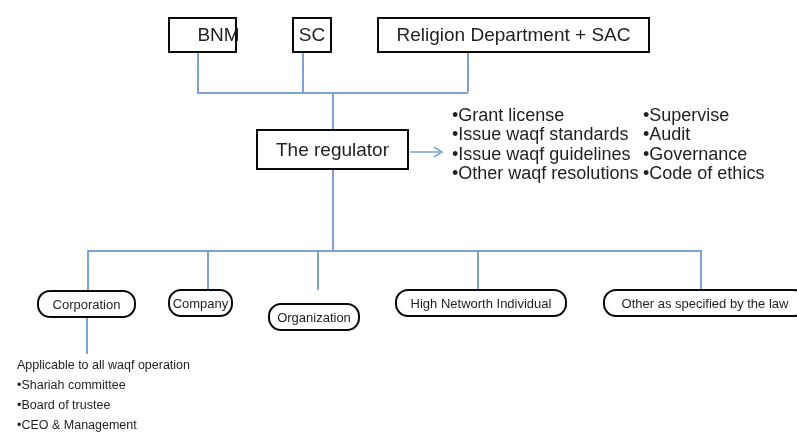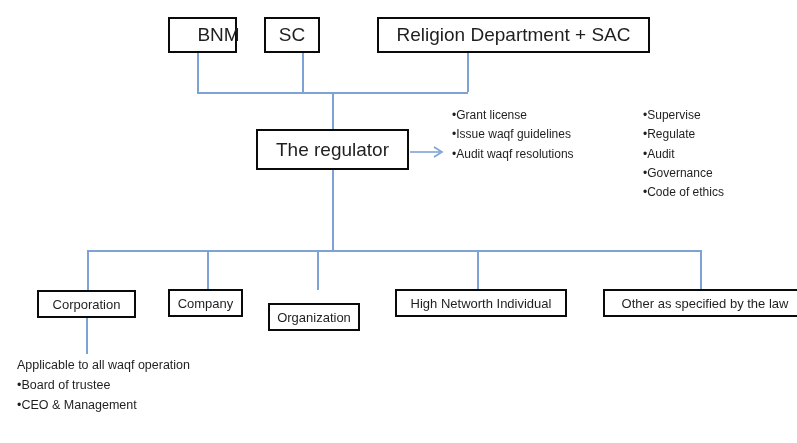--- a/index.html
+++ b/index.html
@@ -17,31 +17,31 @@
     background: #ffffff;
     border: 2.5px solid var(--box_border, #000);
     display: flex;
     align-items: center;
     justify-content: center;
     box-sizing: border-box;
     white-space: nowrap;
     z-index: 2;
   }
   .dbox.big { font-size: 19px; }
-  .dbox.small { font-size: 13px; border-width: 2px; }
+  .dbox.small { font-size: 13px; border-width: 2px; border-radius: 13px; }
   .line {
     position: absolute;
     background: var(--connector, #7da3d6);
     z-index: 1;
   }
   .vline { width: 1.5px; }
   .hline { height: 1.5px; }
   .bullets {
     position: absolute;
-    font-size: 12px;
+    font-size: 18px;
     line-height: 19.3px;
     white-space: nowrap;
   }
   .bullets div::before { content: "\2022 "; }
   #corp-note {
     position: absolute;
     left: 17px;
     top: 355px;
     font-size: 12.5px;
     line-height: 20px;
@@ -54,64 +54,65 @@
     stroke-width: 1.6;
     fill: none;
   }
 </style>
 </head>
 <body>
 
 <div id="stage">
 
   <div class="dbox big" style="left:168px; top:17px; width:69px; height:36px;padding-left:32px;">BNM</div>
-  <div class="dbox big" style="left:264px; top:17px; width:56px; height:36px;text-align:center;">SC</div>
+  <div class="dbox big" style="left:292px; top:17px; width:40px; height:36px;text-align:center;">SC</div>
   <div class="dbox big" style="left:377px; top:17px; width:273px; height:36px;">Religion Department + SAC</div>
 
   <div class="line vline" style="left:197px; top:53px; height:39px;"></div>
   <div class="line vline" style="left:302px; top:53px; height:39px;"></div>
   <div class="line vline" style="left:467px; top:53px; height:39px;"></div>
   <div class="line hline" style="left:197px; top:92px; width:271px;"></div>
   <div class="line vline" style="left:332px; top:92px; height:37px;"></div>
 
   <div class="dbox big" style="left:256px; top:129px; width:153px; height:41px;">The regulator</div>
 
   <svg id="reg-arrow" width="40" height="18">
     <line x1="1" y1="9" x2="31" y2="9"></line>
     <polyline points="25,4 33,9 25,14"></polyline>
   </svg>
 
   <div class="bullets" style="left:452px; top:106px;">
     <div>Grant license</div>
+    <div>Issue waqf standards</div>
     <div>Issue waqf guidelines</div>
-    <div>Audit waqf resolutions</div>
+    <div>Other waqf resolutions</div>
   </div>
   <div class="bullets" style="left:643px; top:106px;">
     <div>Supervise</div>
-    <div>Regulate</div>
     <div>Audit</div>
     <div>Governance</div>
     <div>Code of ethics</div>
   </div>
 
   <div class="line vline" style="left:332px; top:170px; height:80px;"></div>
   <div class="line hline" style="left:87px; top:250px; width:614px;"></div>
   <div class="line vline" style="left:87px; top:250px; height:40px;"></div>
   <div class="line vline" style="left:207px; top:250px; height:40px;"></div>
   <div class="line vline" style="left:317px; top:250px; height:40px;"></div>
   <div class="line vline" style="left:477px; top:250px; height:40px;"></div>
   <div class="line vline" style="left:700px; top:250px; height:40px;"></div>
 
   <div class="dbox small" style="left:37px; top:290px; width:99px; height:28px;">Corporation</div>
-  <div class="dbox small" style="left:168px; top:289px; width:75px; height:28px;">Company</div>
+  <div class="dbox small" style="left:168px; top:289px; width:65px; height:28px;">Company</div>
   <div class="dbox small" style="left:268px; top:303px; width:92px; height:28px;">Organization</div>
   <div class="dbox small" style="left:395px; top:289px; width:172px; height:28px;">High Networth Individual</div>
   <div class="dbox small" style="left:588px; top:289px; width:204px; height:28px;margin-left:15px;">Other as specified by the law</div>
 
   <div class="line vline" style="left:86px; top:318px; height:36px;"></div>
 
   <div id="corp-note">
     <div>Applicable to all waqf operation</div>
+    <div class="note-item">Shariah committee</div>
     <div class="note-item">Board of trustee</div>
     <div class="note-item">CEO &amp; Management</div>
   </div>
 
 </div>
 
 </body></html>

